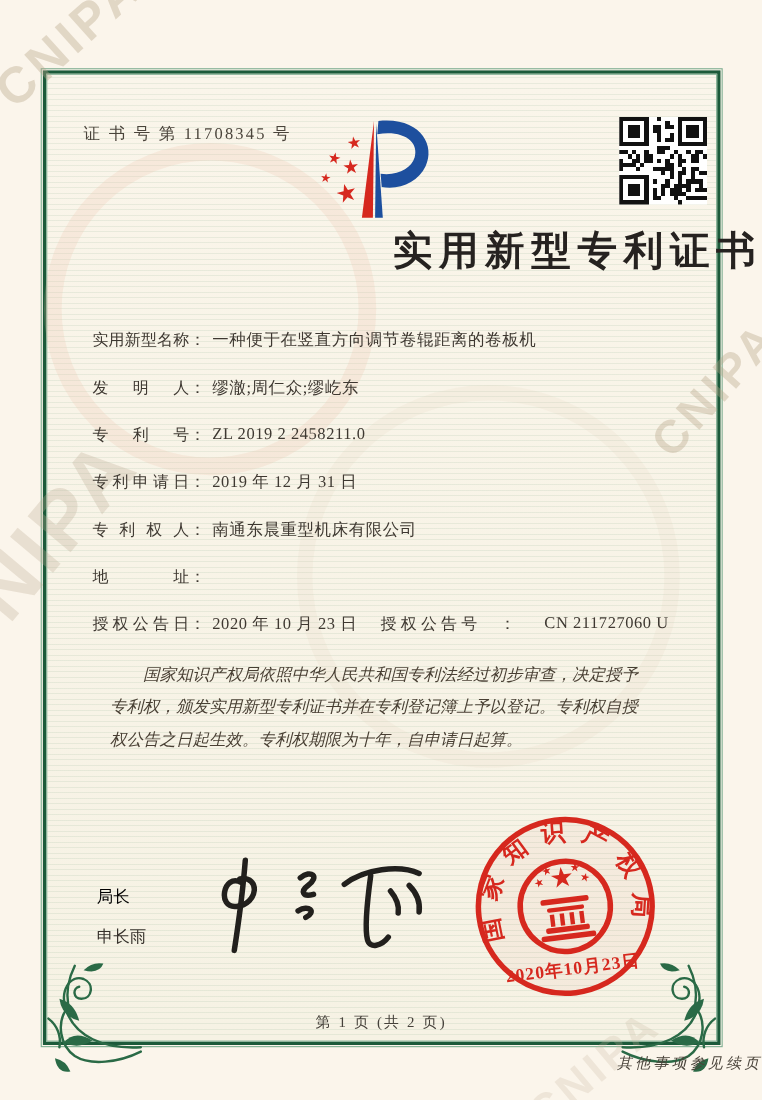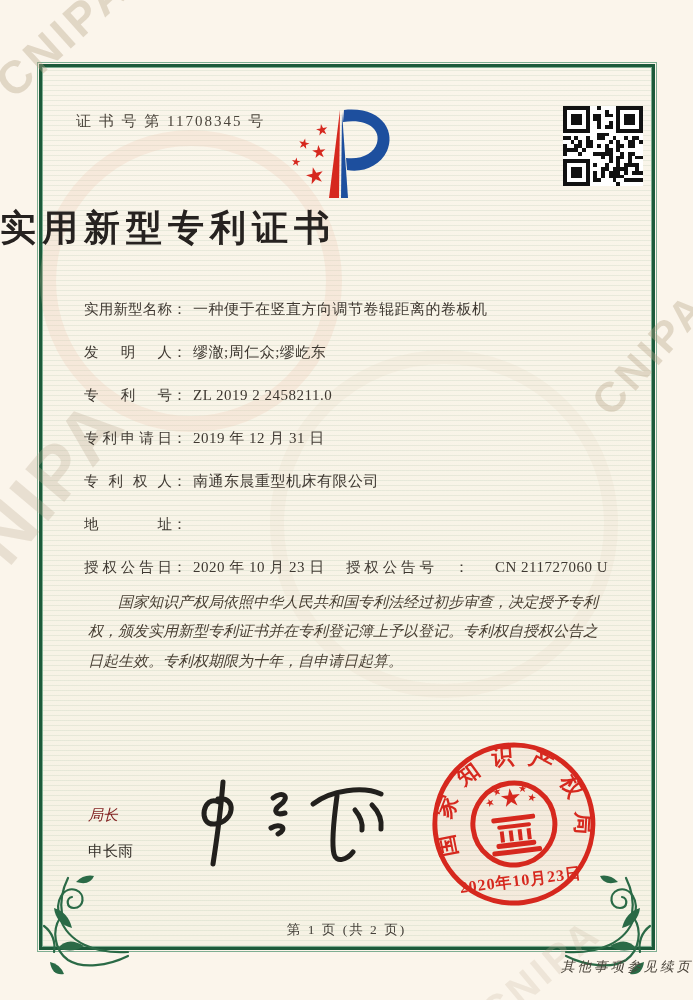--- a/index.html
+++ b/index.html
@@ -21,37 +21,37 @@
   
   .wm{position:absolute;z-index:5;font-weight:bold;letter-spacing:4px;
       color:rgba(185,165,138,0.38);pointer-events:none;
       font-family:"Liberation Sans","DejaVu Sans",sans-serif;}
   .wm-circle{position:absolute;border-radius:50%;pointer-events:none;z-index:1;}
   
   .cert-no{position:absolute;left:76px;top:112px;font-size:15px;letter-spacing:2px;color:#4a443b;z-index:8;}
   .logo{position:absolute;left:286px;top:104px;z-index:8;}
   .qr{position:absolute;left:563px;top:106px;width:80px;height:80px;z-index:8;}
   .title{
-    position:absolute;left:0;top:204px;width:100%;text-align:left;z-index:8;
+    position:absolute;left:0;top:204px;width:100%;text-align:right;z-index:8;
     font-size:36px;font-weight:bold;letter-spacing:6px;color:#262220;
   }
   
   .fields{position:absolute;left:84px;top:288px;width:524px;z-index:8;}
   .frow{display:flex;align-items:center;height:43px;font-size:15px;color:#3e3831;}
   .fpair{display:flex;align-items:center;}
   .fpair.right{margin-left:auto;gap:20px;}
   .flabel{display:inline-block;width:88px;text-align:justify;text-align-last:justify;font-size:14.5px;}
   .fcolon{margin-right:6px;}
   .fvalue{letter-spacing:0.5px;}
   
   .paras{position:absolute;left:84px;top:584px;width:524px;z-index:8;
          font-size:15px;line-height:1.95;color:#483f33;font-style:italic;}
-  .paras p{margin:4px;text-indent:2em;}
-  
-  .sig-title{position:absolute;left:88px;top:806px;font-size:15px;z-index:8;color:#7f1d1d;font-style:italic;}
+  .paras p{margin:16px;text-indent:2em;}
+  
+  .sig-title{position:absolute;left:88px;top:806px;font-size:15px;z-index:8;color:#000000;}
   .sig-name{position:absolute;left:88px;top:842px;font-size:15px;z-index:8;color:#35302a;}
   .sig-hand{position:absolute;left:185px;top:772px;z-index:8;}
   .seal{position:absolute;left:423px;top:738px;z-index:9;transform:rotate(-7deg);}
   
   .page-footer{position:absolute;left:0;top:921px;width:100%;text-align:center;
                font-size:13.5px;letter-spacing:2px;color:#45413a;z-index:8;}
   .cont-note{position:absolute;left:0;top:958px;width:100%;text-align:right;
              font-size:13.5px;letter-spacing:3px;color:#4a443b;z-index:8;font-style:italic;}
 </style>
 </head>

